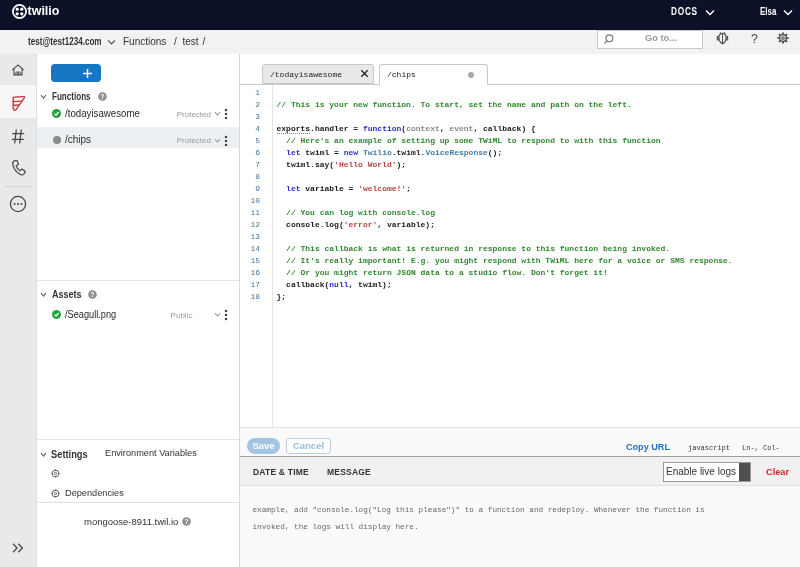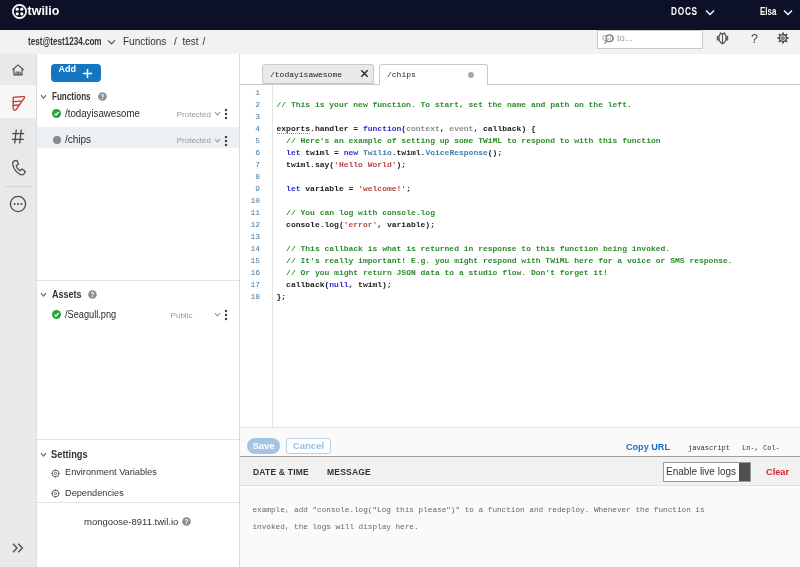--- a/index.html
+++ b/index.html
@@ -39,21 +39,21 @@
   <div class="abs" style="left:123px;top:35.5px;height:12px;line-height:12px;color:#333;font-size:10px;">Functions</div>
   <div class="abs" style="left:174px;top:35.5px;height:12px;line-height:12px;color:#333;font-size:10px;">/</div>
   <div class="abs" style="left:182.5px;top:35.5px;height:12px;line-height:12px;color:#333;font-size:10px;">test</div>
   <div class="abs" style="left:202.5px;top:35.5px;height:12px;line-height:12px;color:#333;font-size:10px;">/</div>
 
   <div class="abs" style="left:597px;top:29.5px;width:106px;height:19px;background:#fff;border:1px solid #c9c9c9;box-sizing:border-box;"></div>
   <svg class="abs" style="left:602px;top:32.5px;" width="13" height="13" viewBox="0 0 13 13">
     <circle cx="7.4" cy="5.2" r="3.4" fill="none" stroke="#777" stroke-width="1.2"></circle>
     <line x1="4.9" y1="7.9" x2="2.4" y2="10.7" stroke="#777" stroke-width="1.2"></line>
   </svg>
-  <div class="abs" style="left:602px;top:33px;height:11px;line-height:11px;color:#9a9a9a;font-size:9.3px;">Go to...</div>
+  <div class="abs" style="left:645px;top:33px;height:11px;line-height:11px;color:#9a9a9a;font-size:9.3px;font-weight:bold;">Go to...</div>
 
   <svg class="abs" style="left:715px;top:30.5px;" width="15" height="15" viewBox="0 0 15 15">
     <path d="M5.8 2.6 L5 1.3 M9.2 2.6 L10 1.3" stroke="#555" stroke-width="1.1" fill="none"></path>
     <path d="M7.5 2.4 C5 2.4 3.9 4.4 3.9 6.8 C3.9 9.6 5.5 11.6 6.8 12.5 Q7.5 13 8.2 12.5 C9.5 11.6 11.1 9.6 11.1 6.8 C11.1 4.4 10 2.4 7.5 2.4 Z" fill="none" stroke="#555" stroke-width="1.25"></path>
     <line x1="7.5" y1="2.6" x2="7.5" y2="12.6" stroke="#555" stroke-width="1.1"></line>
     <path d="M2.7 4.9 v4.6 M12.3 4.9 v4.6" stroke="#555" stroke-width="1.8" fill="none"></path>
   </svg>
   <div class="abs" style="left:751px;top:31.5px;height:14px;line-height:14px;color:#454545;font-size:12.5px;">?</div>
 
   <svg class="abs" style="left:777px;top:31.5px;" width="12" height="12" viewBox="0 0 12 12">
@@ -116,21 +116,21 @@
   <svg class="abs" style="left:11.5px;top:543px;" width="12" height="10" viewBox="0 0 12 10">
     <g fill="none" stroke="#555" stroke-width="1.5">
       <polyline points="1,0.8 5,5 1,9.2"></polyline>
       <polyline points="6.3,0.8 10.3,5 6.3,9.2"></polyline>
     </g>
   </svg>
 
   <div class="abs" style="left:37px;top:54px;width:203px;height:513px;background:#fff;border-right:1px solid #d9d9d9;box-sizing:border-box;"></div>
 
   <div class="abs" style="left:51px;top:63.5px;width:49.5px;height:18px;background:#1576c2;border-radius:4px;"></div>
-  <div class="abs" style="left:58.5px;top:63px;height:12px;line-height:12px;color:#fff;font-size:9px;font-weight:600;">Add</div>
+  <div class="abs" style="left:58.5px;top:53px;height:12px;line-height:12px;color:#fff;font-size:9px;font-weight:600;">Add</div>
   <svg class="abs" style="left:81.5px;top:67.5px;" width="11" height="11" viewBox="0 0 11 11">
       <path d="M5.5 1 V10 M1 5.5 H10" stroke="#fff" stroke-width="1.5"></path>
     </svg>
 
   <svg class="abs" style="left:40px;top:93.5px;" width="7" height="6" viewBox="0 0 7 6">
       <polyline points="1,1.2 3.5,4.2 6,1.2" fill="none" stroke="#666" stroke-width="1.1"></polyline>
     </svg>
   <div class="abs sx" style="left:52px;top:90.5px;height:12px;line-height:12px;color:#333;font-size:10px;font-weight:bold;transform:scaleX(.807);">Functions</div>
   <svg class="abs" style="left:98px;top:91.5px;" width="9" height="9" viewBox="0 0 9 9">
       <circle cx="4.5" cy="4.5" r="4.3" fill="#8e8e8e"></circle>
@@ -196,21 +196,21 @@
     </svg>
   <div class="abs sx" style="left:51px;top:448.5px;height:12px;line-height:12px;color:#333;font-size:10px;font-weight:bold;transform:scaleX(.93);">Settings</div>
 
   <svg class="abs" style="left:51px;top:468.5px;" width="9" height="9" viewBox="0 0 9 9">
     <g fill="none" stroke="#666" stroke-width="1">
         <circle cx="4.5" cy="4.5" r="3.4"></circle>
         <circle cx="4.5" cy="4.5" r="1.2"></circle>
     <path d="M4.5 .4 v1.4 M4.5 7.2 v1.4 M.4 4.5 h1.4 M7.2 4.5 h1.4"></path>
       </g>
   </svg>
-  <div class="abs" style="left:65px;top:467px;height:11px;line-height:11px;color:#333;font-size:9.2px;">Environment Variables</div>
+  <div class="abs" style="left:65px;top:448px;height:11px;line-height:11px;color:#333;font-size:9.2px;padding-left:40px;">Environment Variables</div>
 
   <svg class="abs" style="left:51px;top:488.5px;" width="9" height="9" viewBox="0 0 9 9">
     <g fill="none" stroke="#666" stroke-width="1">
         <circle cx="4.5" cy="4.5" r="3.4"></circle>
         <circle cx="4.5" cy="4.5" r="1.2"></circle>
     <path d="M4.5 .4 v1.4 M4.5 7.2 v1.4 M.4 4.5 h1.4 M7.2 4.5 h1.4"></path>
       </g>
   </svg>
   <div class="abs" style="left:65px;top:487.5px;height:11px;line-height:11px;color:#333;font-size:9.2px;">Dependencies</div>
 

